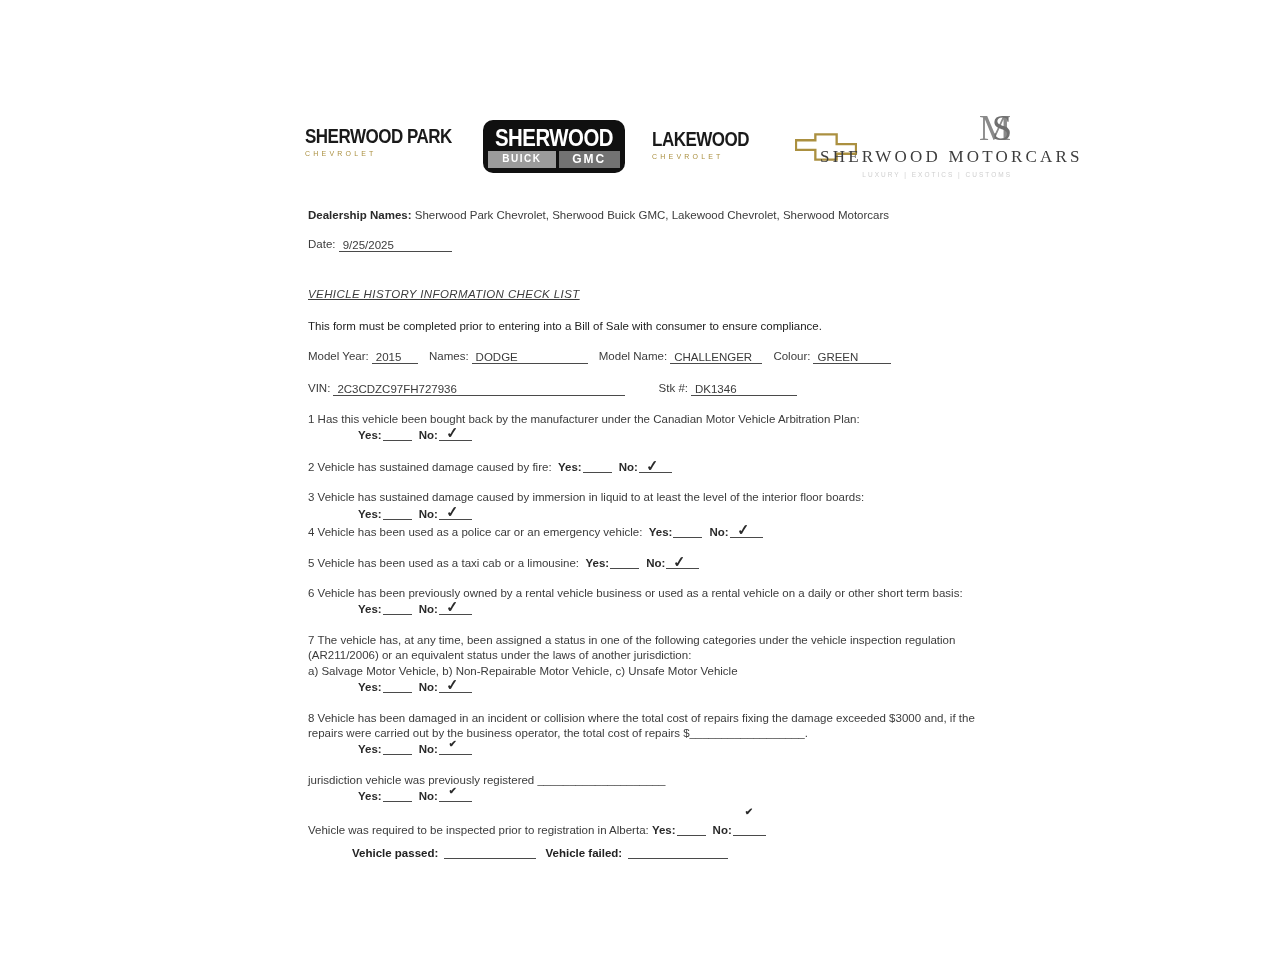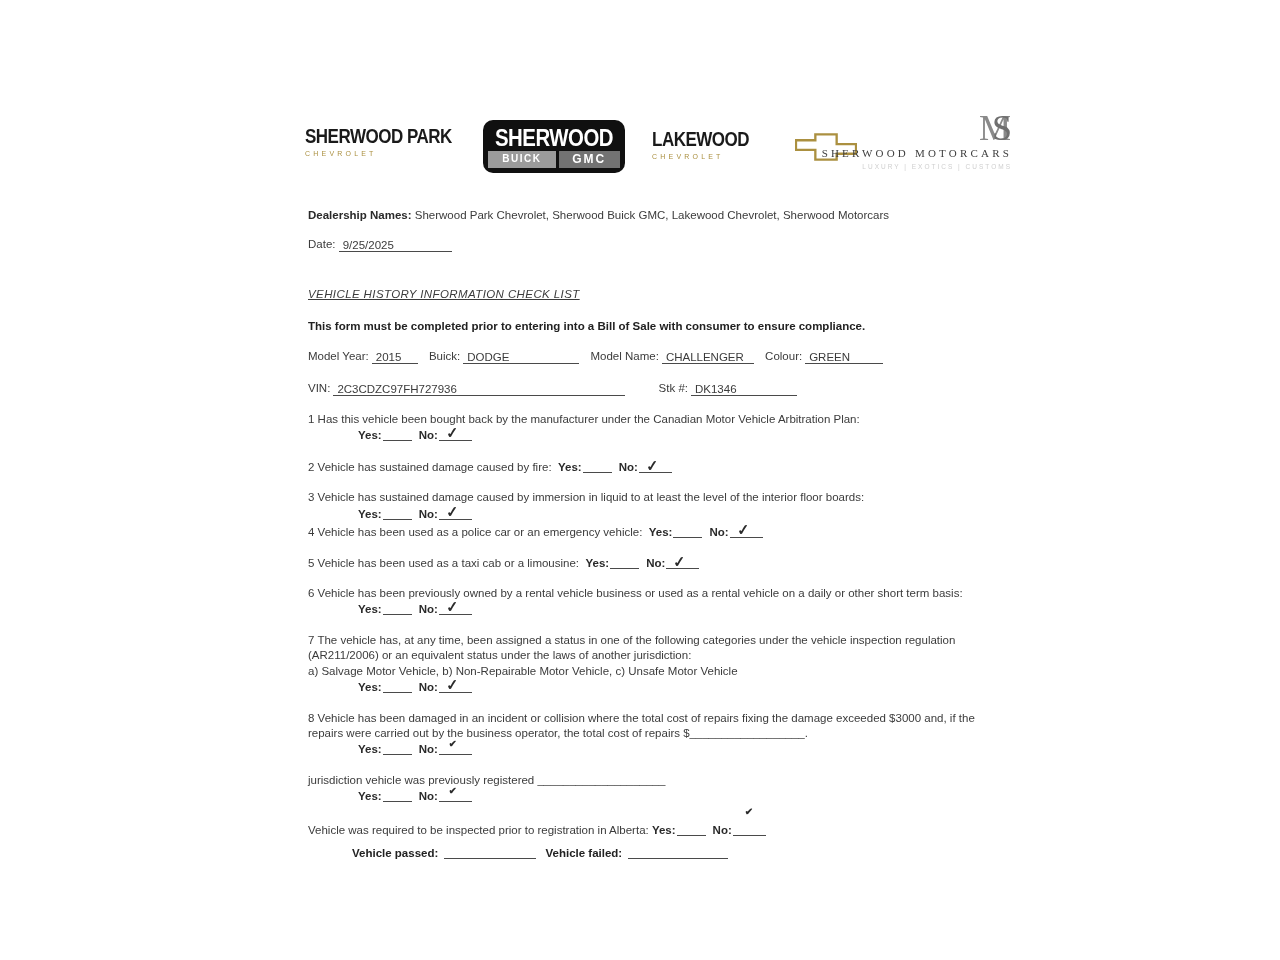--- a/index.html
+++ b/index.html
@@ -22,21 +22,21 @@
 
   .logo-sbg { left:483px; top:120px; width:142px; background:#101010; border-radius:10px; padding:4px 5px 5px 5px; box-sizing:border-box; }
   .sbg-name { color:#ffffff; font-weight:bold; font-size:20px; letter-spacing:-0.5px; text-align:center; transform:scale(1.02,1.2); transform-origin:center top; white-space:nowrap; }
   .sbg-row { display:flex; gap:3px; margin-top:4px; }
   .sbg-buick { flex:1.1; background:#9b9b9b; color:#ffffff; font-weight:bold; font-size:10px; letter-spacing:1.5px; text-align:center; padding:2px 0 3px 0; }
   .sbg-gmc { flex:1; background:#737373; color:#ffffff; font-weight:bold; font-size:12px; letter-spacing:2px; text-align:center; padding:1px 0 2px 0; }
 
   .logo-smc { left:820px; top:112px; width:192px; text-align:right; }
   .smc-mono { font-family:"Liberation Serif", serif; font-size:36px; line-height:32px; color:#8a8a8a; }
   .smc-mono .mono-s { margin-left:-19px; color:#6f6f6f; }
-  .smc-name { font-family:"Liberation Serif", serif; font-size:11px; letter-spacing:3.2px; color:#3d3d3d; margin-top:3px; white-space:nowrap; }
+  .smc-name { font-family:"Liberation Serif", serif; font-size:17px; letter-spacing:3.2px; color:#3d3d3d; margin-top:3px; white-space:nowrap; }
   .smc-tag { font-size:6.5px; letter-spacing:2px; color:#cfcfcf; margin-top:4px; white-space:nowrap; }
 
   
   .content { position:absolute; left:308px; top:208px; width:712px; }
   .dealer-line { margin:0 0 13px 0; line-height:15px; }
   .date-line { margin:0 0 35px 0; line-height:16px; }
 
   .blank { display:inline-block; border-bottom:1.3px solid #4a4a4a; height:13px; vertical-align:-2px; position:relative; }
   .blank .fval { display:inline-block; transform:translateY(-1px); padding-left:4px; white-space:nowrap; }
   .date-blank { width:113px; }
@@ -45,21 +45,21 @@
   .w-mn { width:92px; }
   .w-col { width:78px; }
   .w-vin { width:292px; }
   .w-stk { width:106px; }
   .yes-blank { width:29px; margin-right:7px; }
   .no-blank { width:33px; }
   .w-passed { width:92px; }
   .w-failed { width:100px; }
 
   .doc-title { margin:0 0 17px 0; font-weight:normal; font-style:italic; font-size:11.5px; letter-spacing:0.4px; text-decoration:underline; line-height:15px; }
-  .notice { font-weight:bold; color:#222; margin:0 0 14px 0; line-height:15px; }
+  .notice { font-weight:normal; color:#222; margin:0 0 14px 0; line-height:15px; }
 
   .field-row { margin:0 0 15px 0; line-height:17px; white-space:nowrap; }
   .flabel { margin-right:3px;text-align:center; }
   .gap-md { display:inline-block; width:8px; }
   .gap-lg { display:inline-block; width:30px; }
 
   .question { margin-bottom:15px; }
   .question.tight { margin-bottom:1px; }
   .qline { line-height:15.2px; white-space:nowrap; }
   .answer-row { padding-left:50px; line-height:17px; }
@@ -123,21 +123,21 @@
       <span>Date:</span>
       <span class="blank date-blank"><span class="fval">9/25/2025</span></span>
     </p>
 
     <h2 class="doc-title">VEHICLE HISTORY INFORMATION CHECK LIST</h2>
 
     <p class="notice">This form must be completed prior to entering into a Bill of Sale with consumer to ensure compliance.</p>
 
     <div class="field-row">
       <span class="flabel">Model Year:</span><span class="blank w-my"><span class="fval">2015</span></span><span class="gap-md"></span>
-      <span class="flabel">Buick:</span><span class="blank w-make"><span class="fval">DODGE</span></span><span class="gap-md"></span>
+      <span class="flabel">Names:</span><span class="blank w-make"><span class="fval">DODGE</span></span><span class="gap-md"></span>
       <span class="flabel">Model Name:</span><span class="blank w-mn"><span class="fval">CHALLENGER</span></span><span class="gap-md"></span>
       <span class="flabel">Colour:</span><span class="blank w-col"><span class="fval">GREEN</span></span>
     </div>
 
     <div class="field-row">
       <span class="flabel">VIN:</span><span class="blank w-vin"><span class="fval">2C3CDZC97FH727936</span></span><span class="gap-lg"></span>
       <span class="flabel">Stk #:</span><span class="blank w-stk"><span class="fval">DK1346</span></span>
     </div>
 
     <div id="questions">

